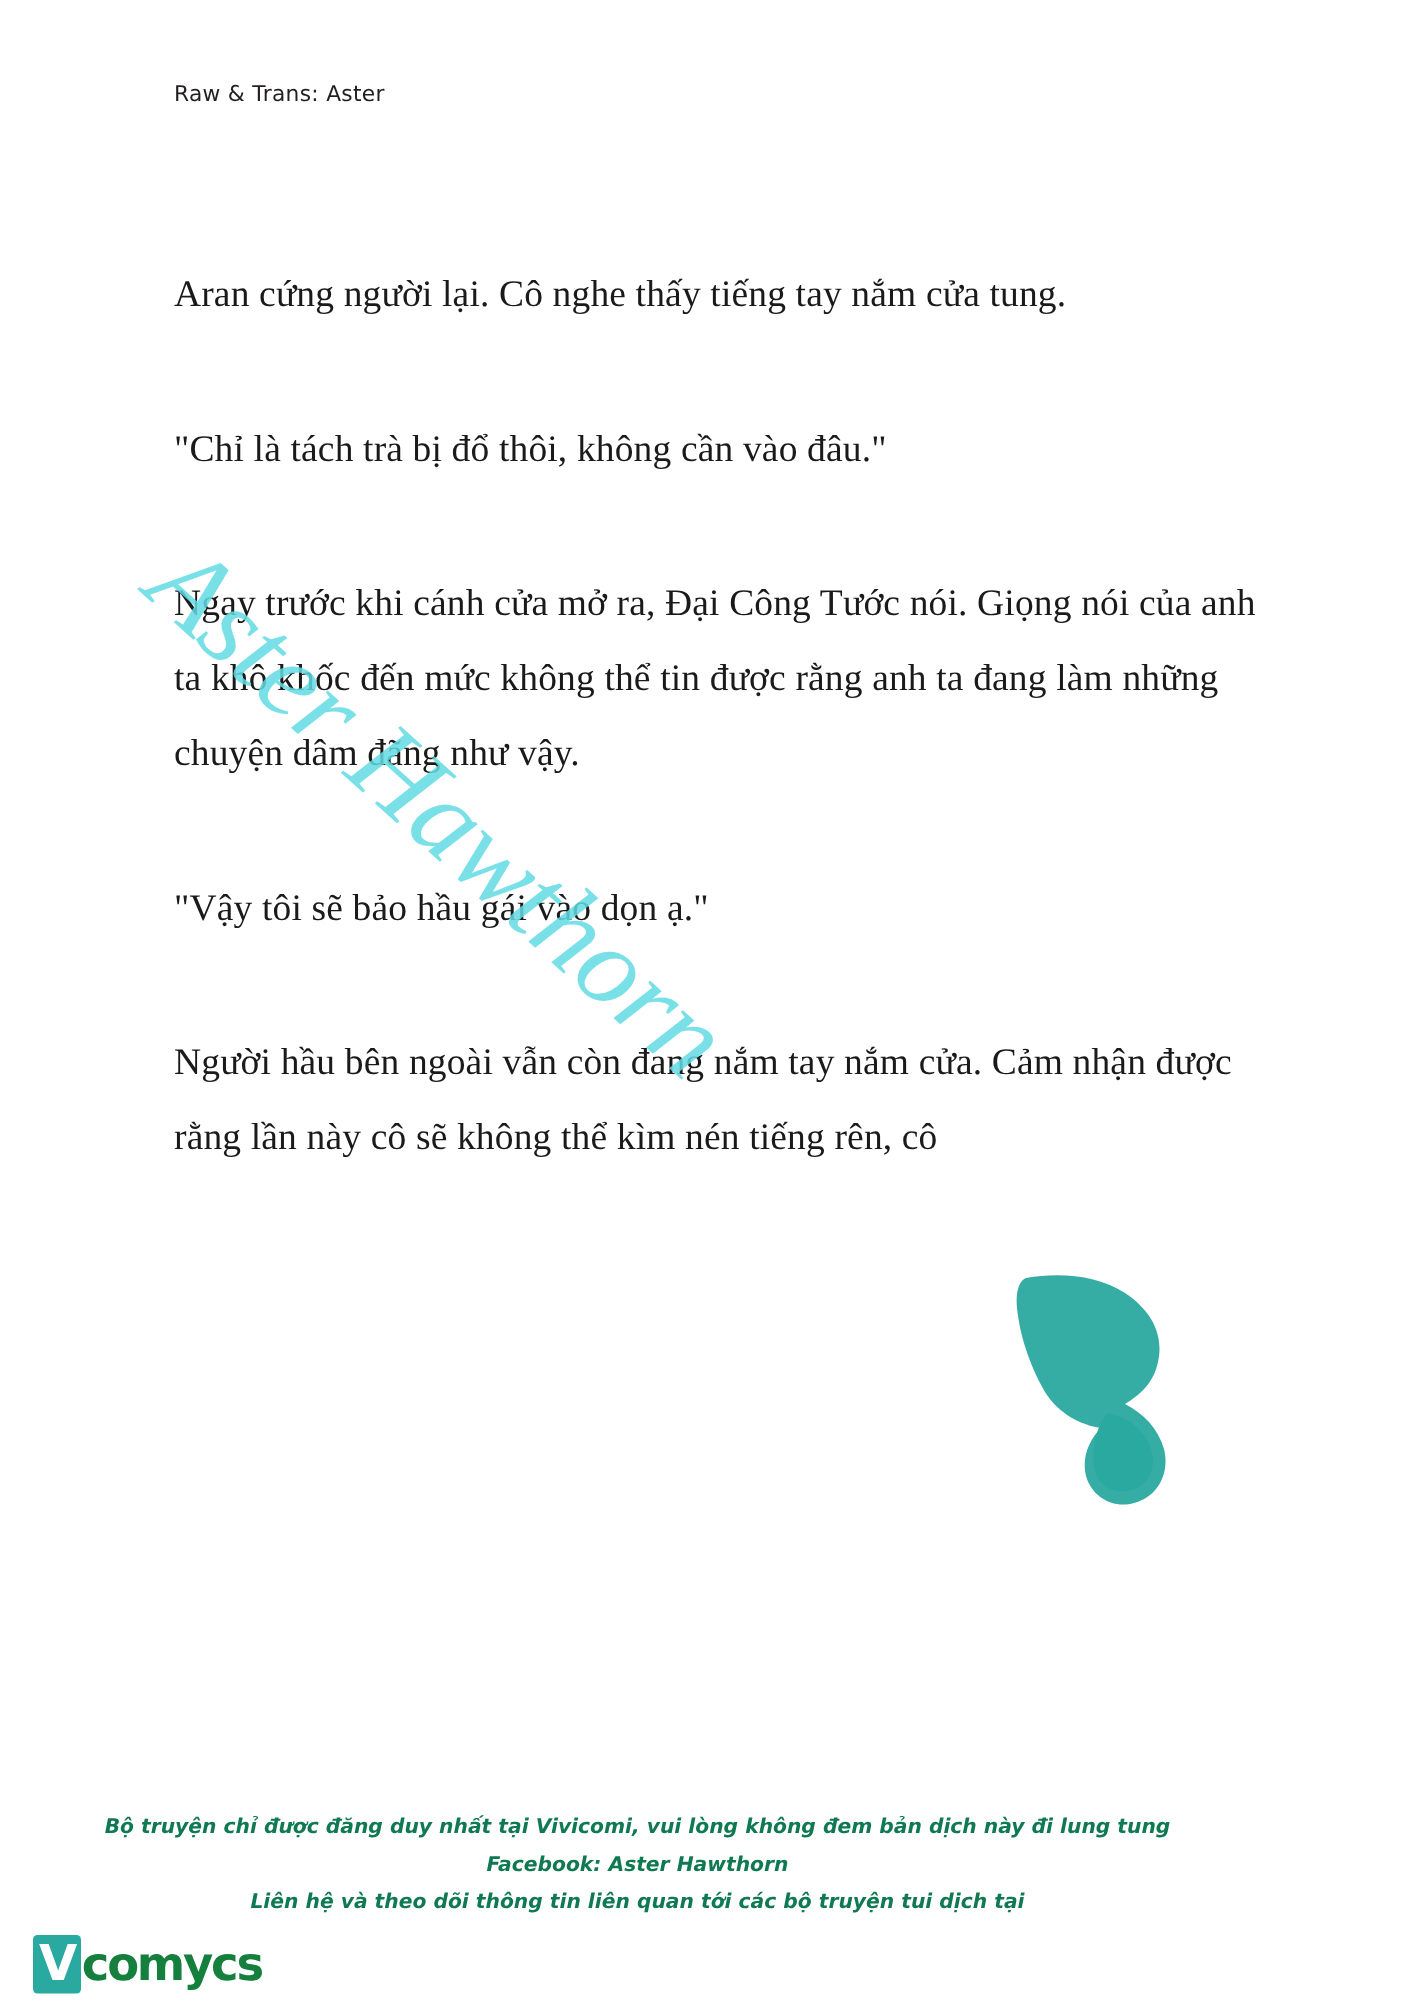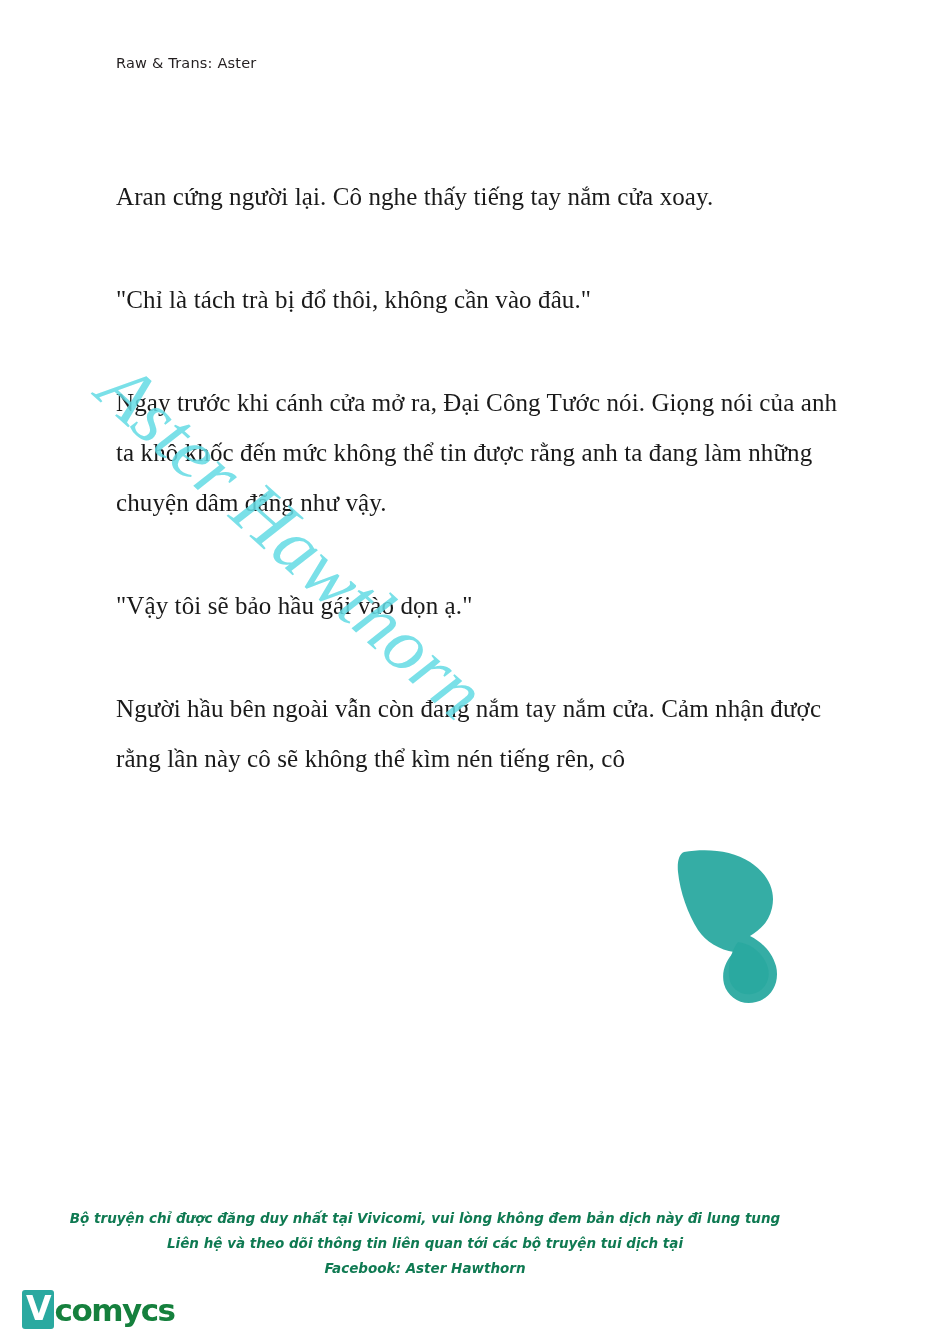--- a/index.html
+++ b/index.html
@@ -122,21 +122,21 @@
   }
 </style>
 </head>
 <body>
 
 <div class="page">
 
   <div class="header">Raw &amp; Trans: Aster</div>
 
   <div class="content">
-    <p class="para">Aran cứng người lại. Cô nghe thấy tiếng tay nắm cửa xoay.</p>
+    <p class="para">Aran cứng người lại. Cô nghe thấy tiếng tay nắm cửa tung.</p>
     <p class="para">"Chỉ là tách trà bị đổ thôi, không cần vào đâu."</p>
     <p class="para">Ngay trước khi cánh cửa mở ra, Đại Công Tước nói. Giọng nói của anh ta khô khốc đến mức không thể tin được rằng anh ta đang làm những chuyện dâm đãng như vậy.</p>
     <p class="para">"Vậy tôi sẽ bảo hầu gái vào dọn ạ."</p>
     <p class="para">Người hầu bên ngoài vẫn còn đang nắm tay nắm cửa. Cảm nhận được rằng lần này cô sẽ không thể kìm nén tiếng rên, cô</p>
   </div>
 
   <div class="watermark-text">Aster Hawthorn</div>
 
   <div class="watermark-blob">
     <svg viewBox="0 0 130 160" width="130" height="160" aria-hidden="true">
@@ -144,22 +144,22 @@
                C86 96 96 106 100 120 C104 136 96 152 80 156 C66 160 52 152 48 138
                C45 126 50 114 58 106 C44 104 30 96 22 84 C12 68 4 46 2 26
                C1 16 3 8 8 6 Z" fill="#2aa9a0" opacity="0.95"></path>
       <path d="M62 96 C76 98 88 108 92 122 C95 134 88 146 76 148
                C64 150 54 142 53 130 C52 116 56 104 62 96 Z" fill="#2aa9a0"></path>
     </svg>
   </div>
 
   <div class="footer-notes">
     <div>Bộ truyện chỉ được đăng duy nhất tại Vivicomi, vui lòng không đem bản dịch này đi lung tung</div>
+    <div>Facebook: Aster Hawthorn</div>
     <div>Liên hệ và theo dõi thông tin liên quan tới các bộ truyện tui dịch tại</div>
-    <div>Facebook: Aster Hawthorn</div>
   </div>
 
   <div class="logo">
     <span class="logo-v">V</span>
     <span class="logo-word">comycs</span>
   </div>
 
 </div>
 
 </body></html>

